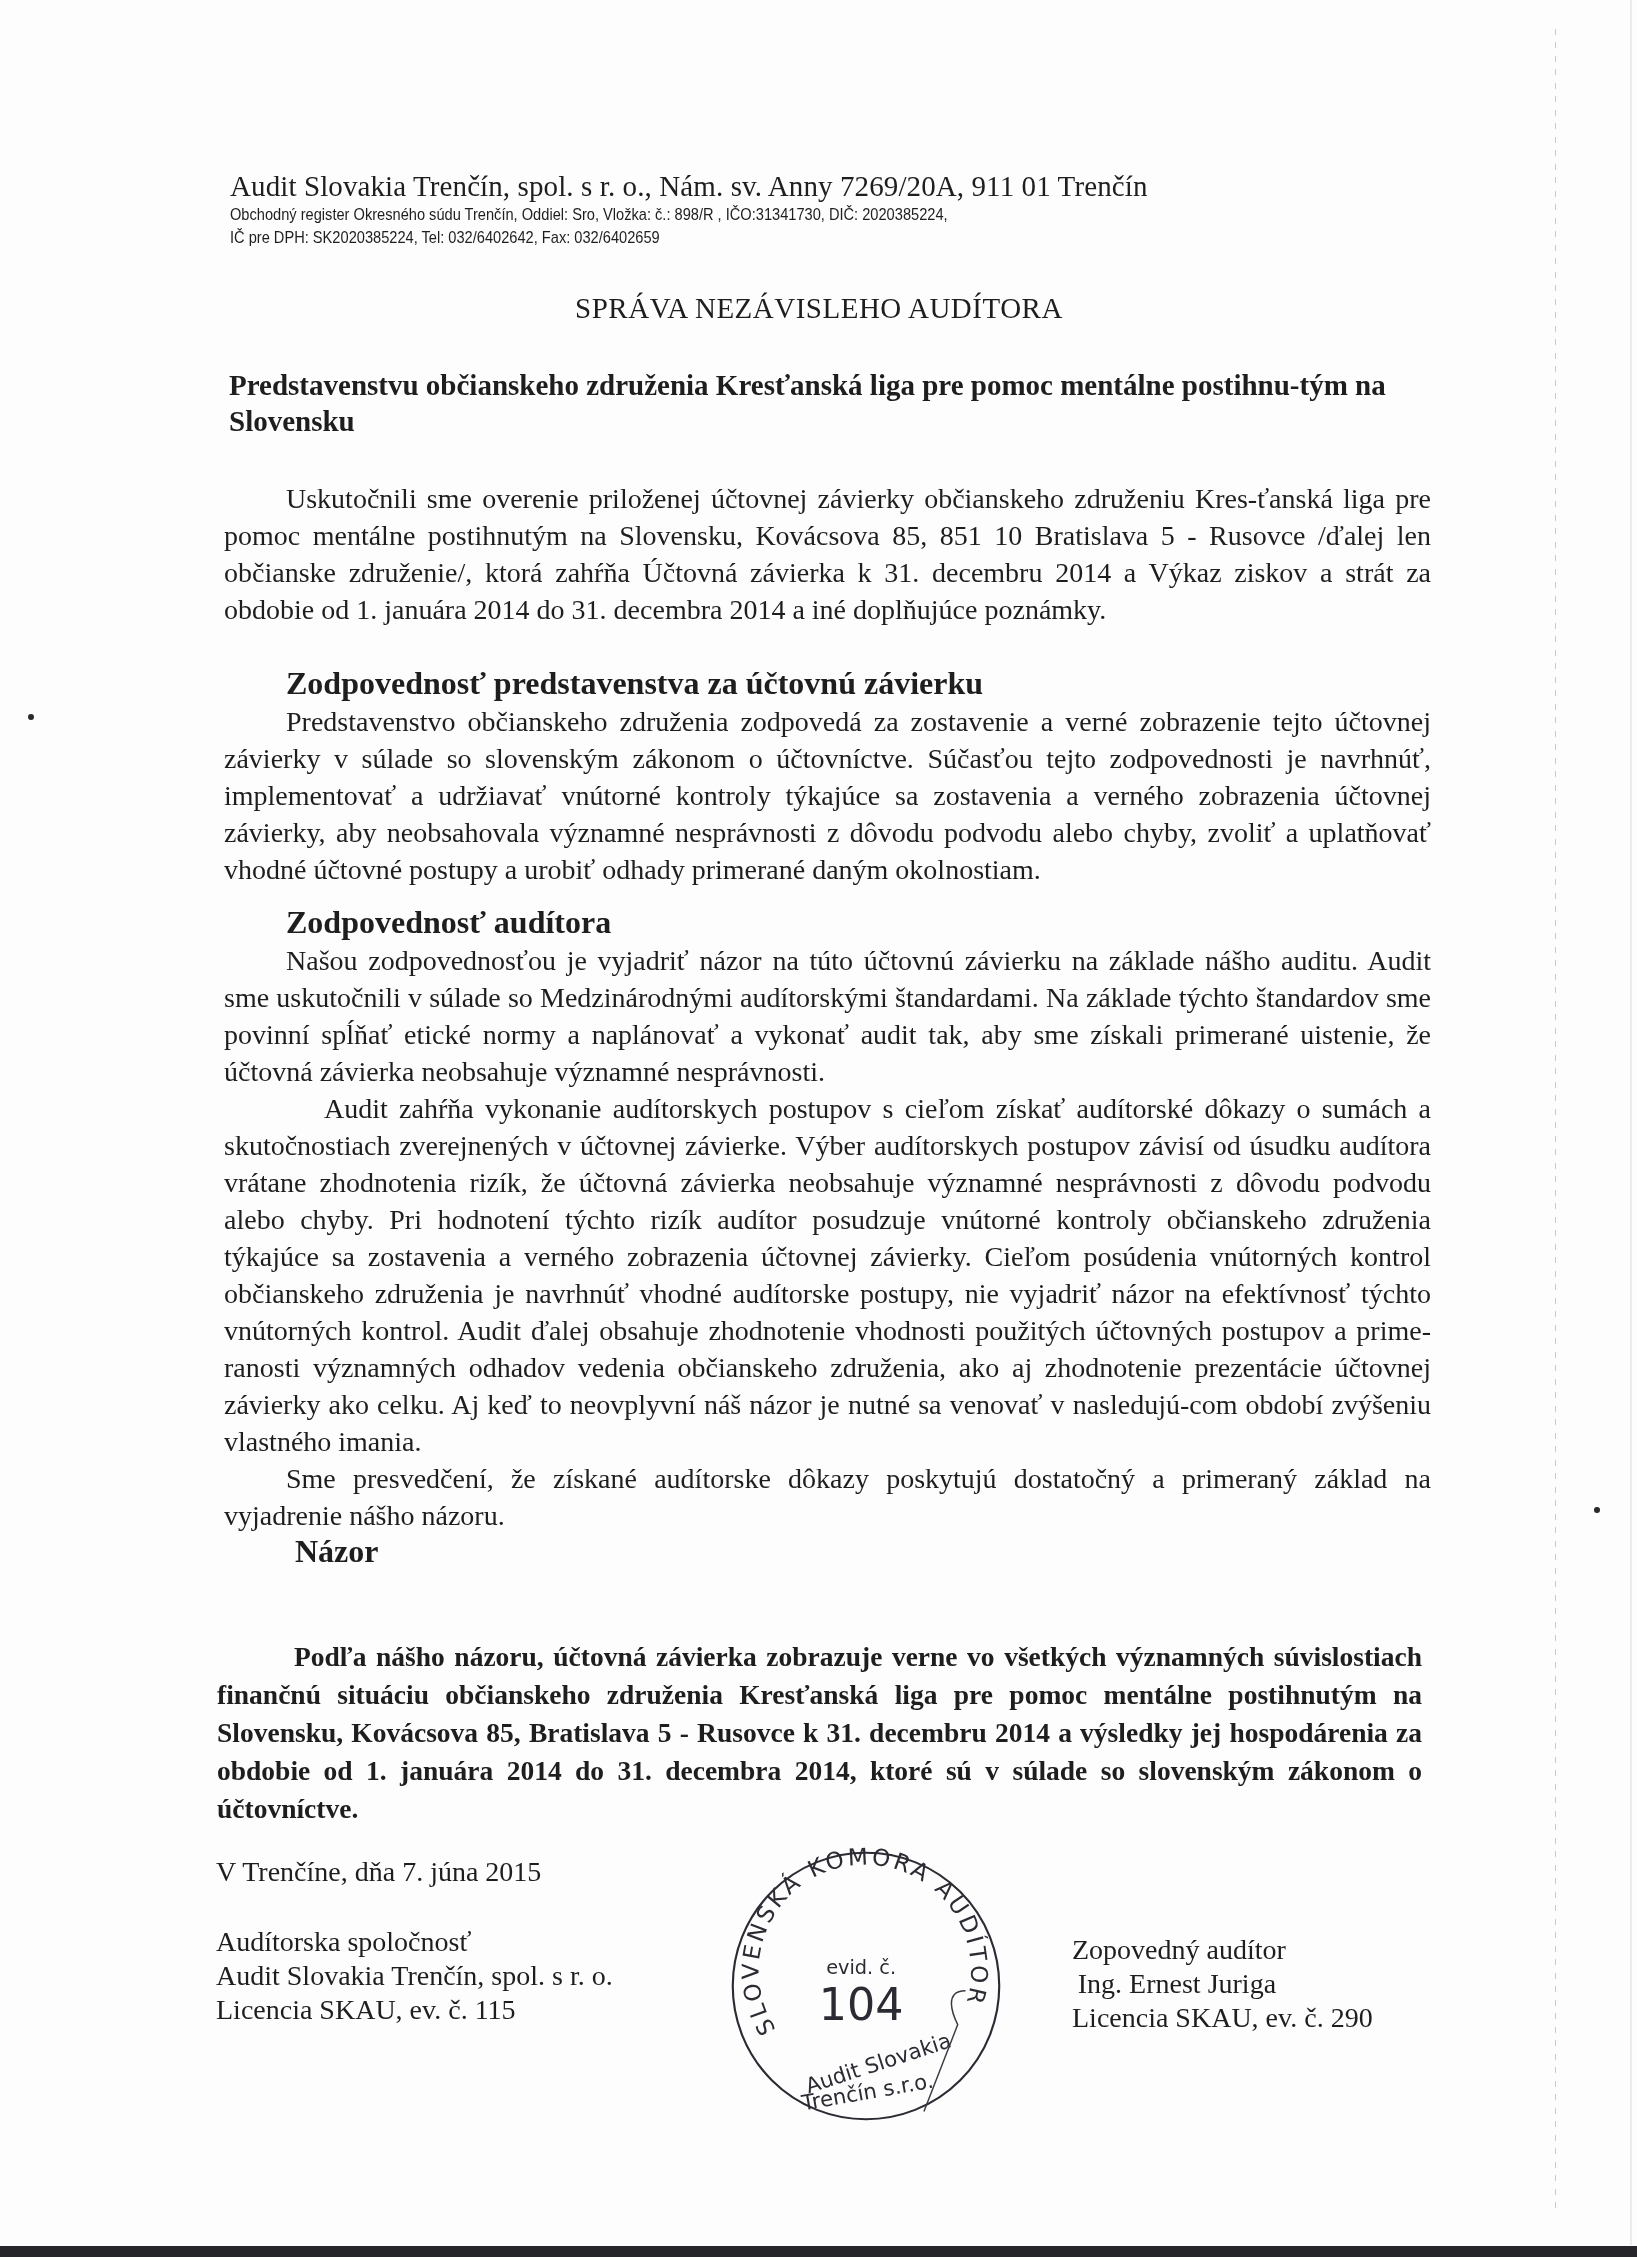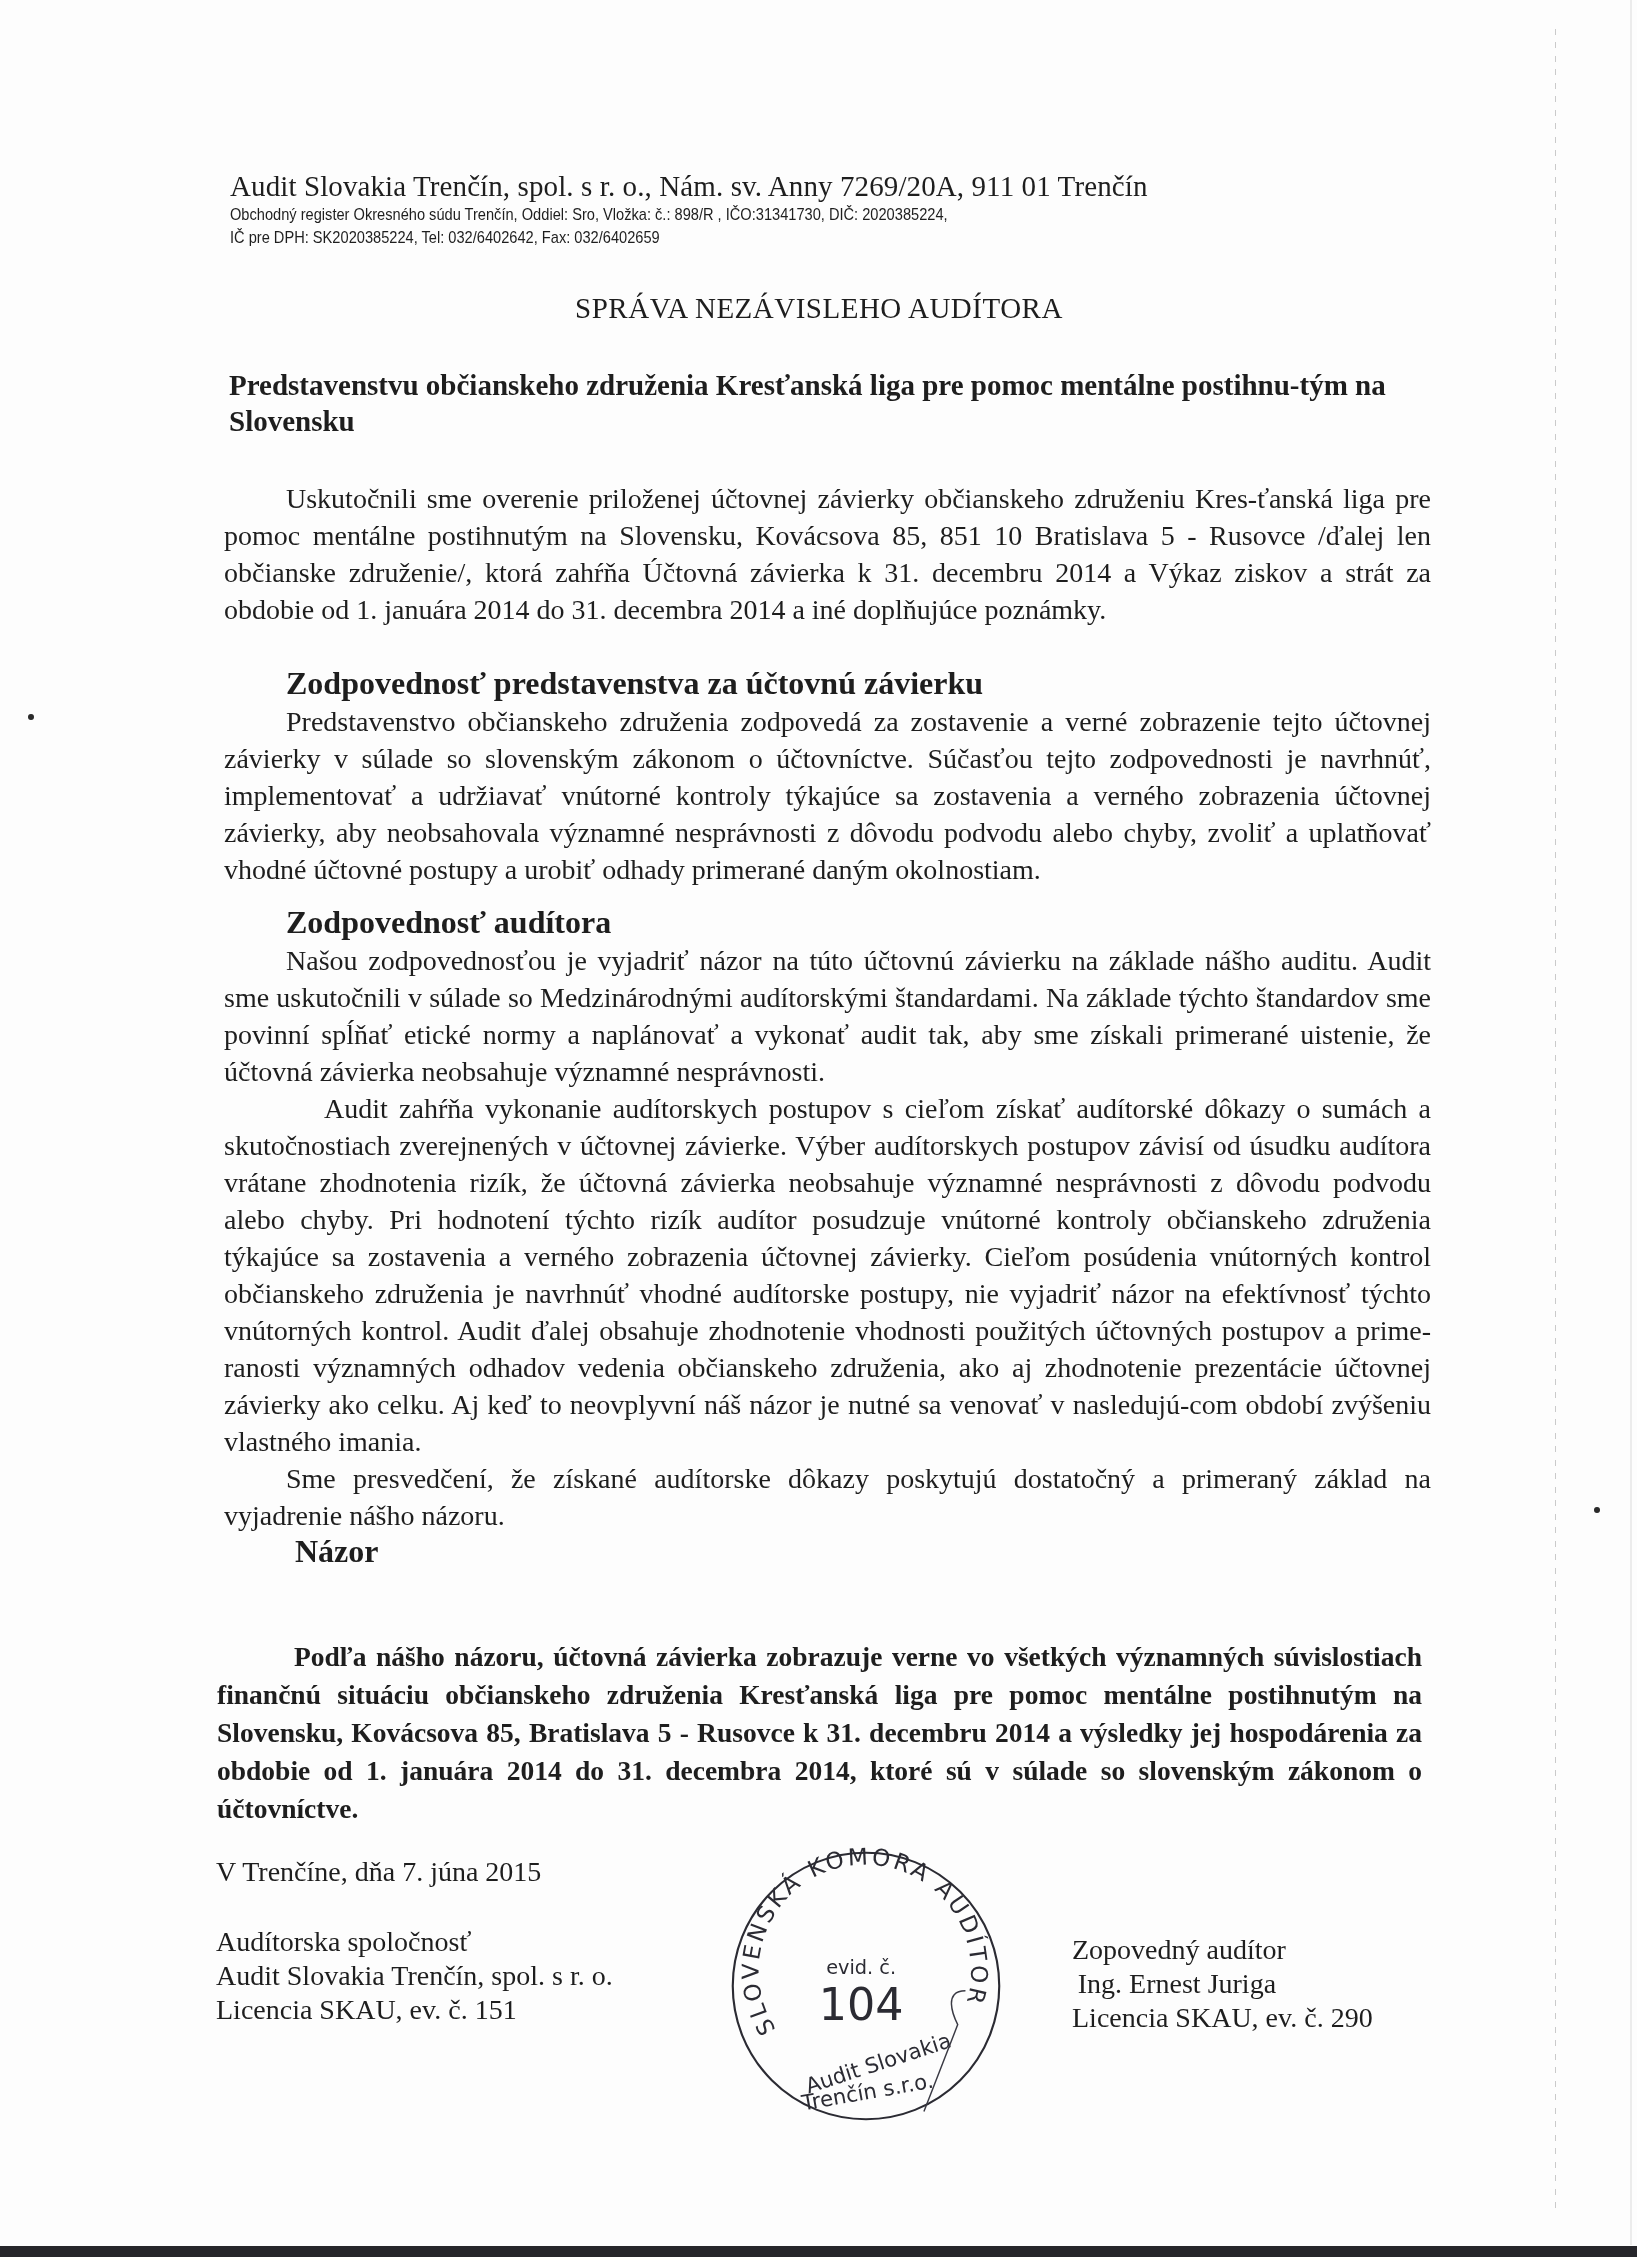--- a/index.html
+++ b/index.html
@@ -79,21 +79,21 @@
   </div>
 
   <div class="opinion">
     <p>Podľa nášho názoru, účtovná závierka zobrazuje verne vo všetkých významných súvislostiach finančnú situáciu občianskeho združenia Kresťanská liga pre pomoc mentálne postihnutým na Slovensku, Kovácsova 85, Bratislava 5 - Rusovce  k 31. decembru 2014 a výsledky jej hospodárenia za  obdobie  od  1. januára 2014  do 31. decembra 2014, ktoré sú  v súlade so slovenským zákonom o účtovníctve.</p>
   </div>
 
   <div class="abs sig-date">V Trenčíne, dňa 7. júna 2015</div>
   <div class="abs sig-left">
     <div>Audítorska spoločnosť</div>
     <div>Audit Slovakia Trenčín, spol. s r. o.</div>
-    <div>Licencia SKAU, ev. č. 151</div>
+    <div>Licencia SKAU, ev. č. 115</div>
   </div>
   <div class="abs sig-right">
     <div>Zopovedný audítor</div>
     <div>Ing. Ernest Juriga</div>
     <div>Licencia SKAU, ev. č. 290</div>
   </div>
 
   <svg class="stamp" viewBox="0 0 290 290">
     <defs>
       <path id="stampArcTop" d="M 52 190 A 110 110 0 1 1 246 170"></path>

